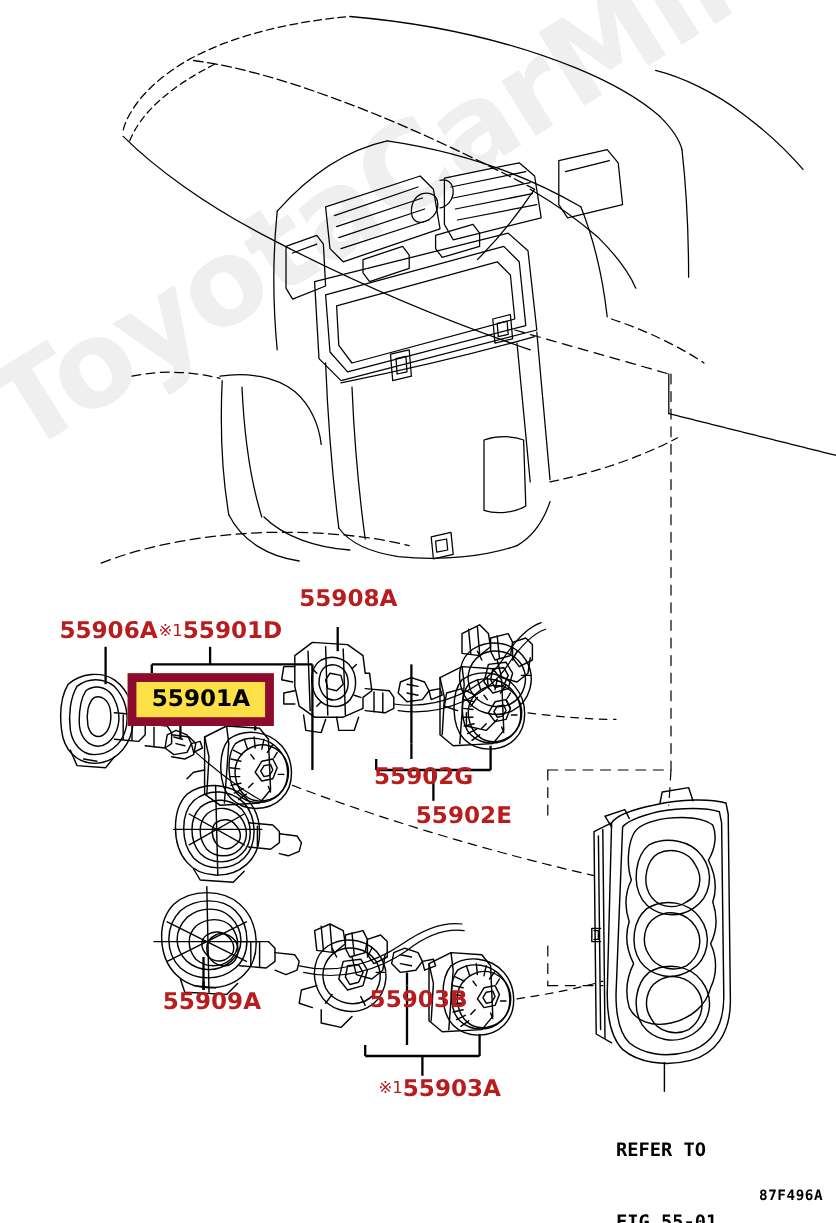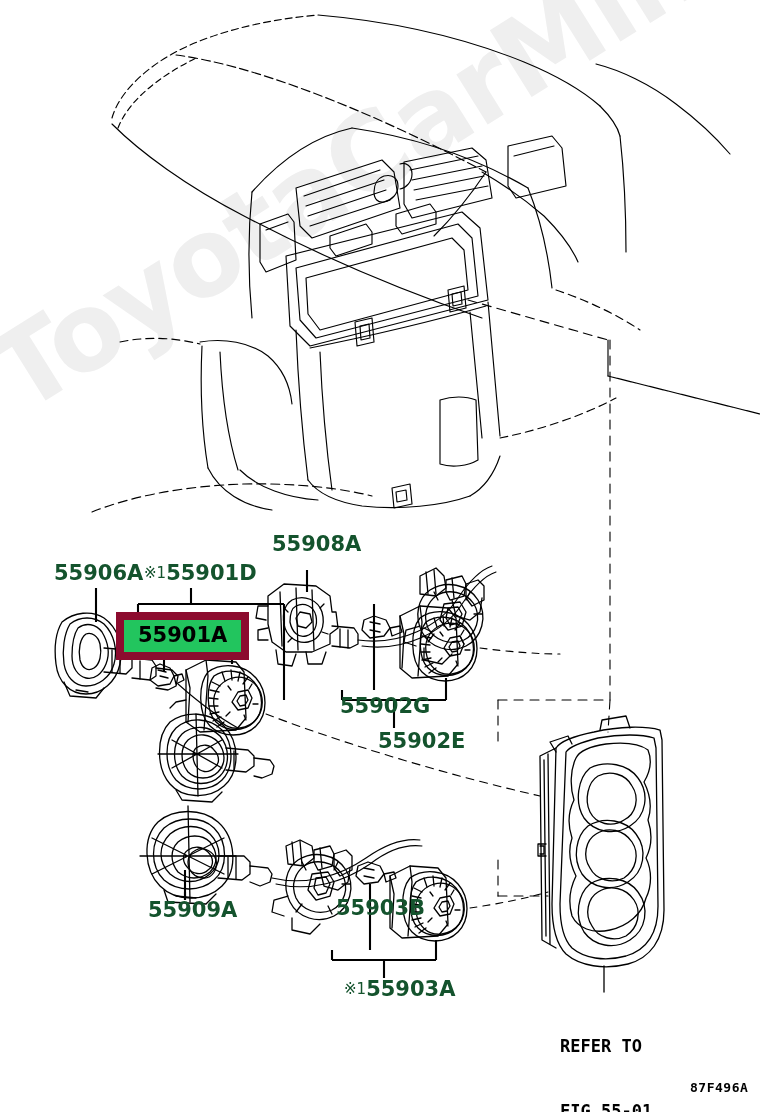--- a/index.html
+++ b/index.html
@@ -16,29 +16,29 @@
     font-family:"DejaVu Sans",sans-serif;
     font-size:108px;font-weight:700;color:#efefef;
     letter-spacing:-2px;white-space:nowrap;
     transform:rotate(-32deg);transform-origin:left top;
     pointer-events:none;user-select:none;
   }
   
   .plabel{
     position:absolute;
     font-family:"DejaVu Sans",sans-serif;
-    font-size:21px;font-weight:700;color:#14532d;
+    font-size:21px;font-weight:700;color:#b91c1c;
     letter-spacing:0px;white-space:nowrap;line-height:1;
   }
   .plabel .mark{font-size:15px;font-weight:400;vertical-align:2px;}
   
   .hl{
     position:absolute;
     border:8px solid #8c0b2e;
-    background:#22c55e;
+    background:#fde047;
     padding:5px 14px 6px 14px;
     font-family:"DejaVu Sans",sans-serif;
     font-size:21px;font-weight:700;color:#000;
     line-height:1;white-space:nowrap;
   }
   
   .refer{
     position:absolute;
     font-family:"DejaVu Sans Mono","Liberation Mono",monospace;
     font-size:17px;font-weight:700;color:#000;

